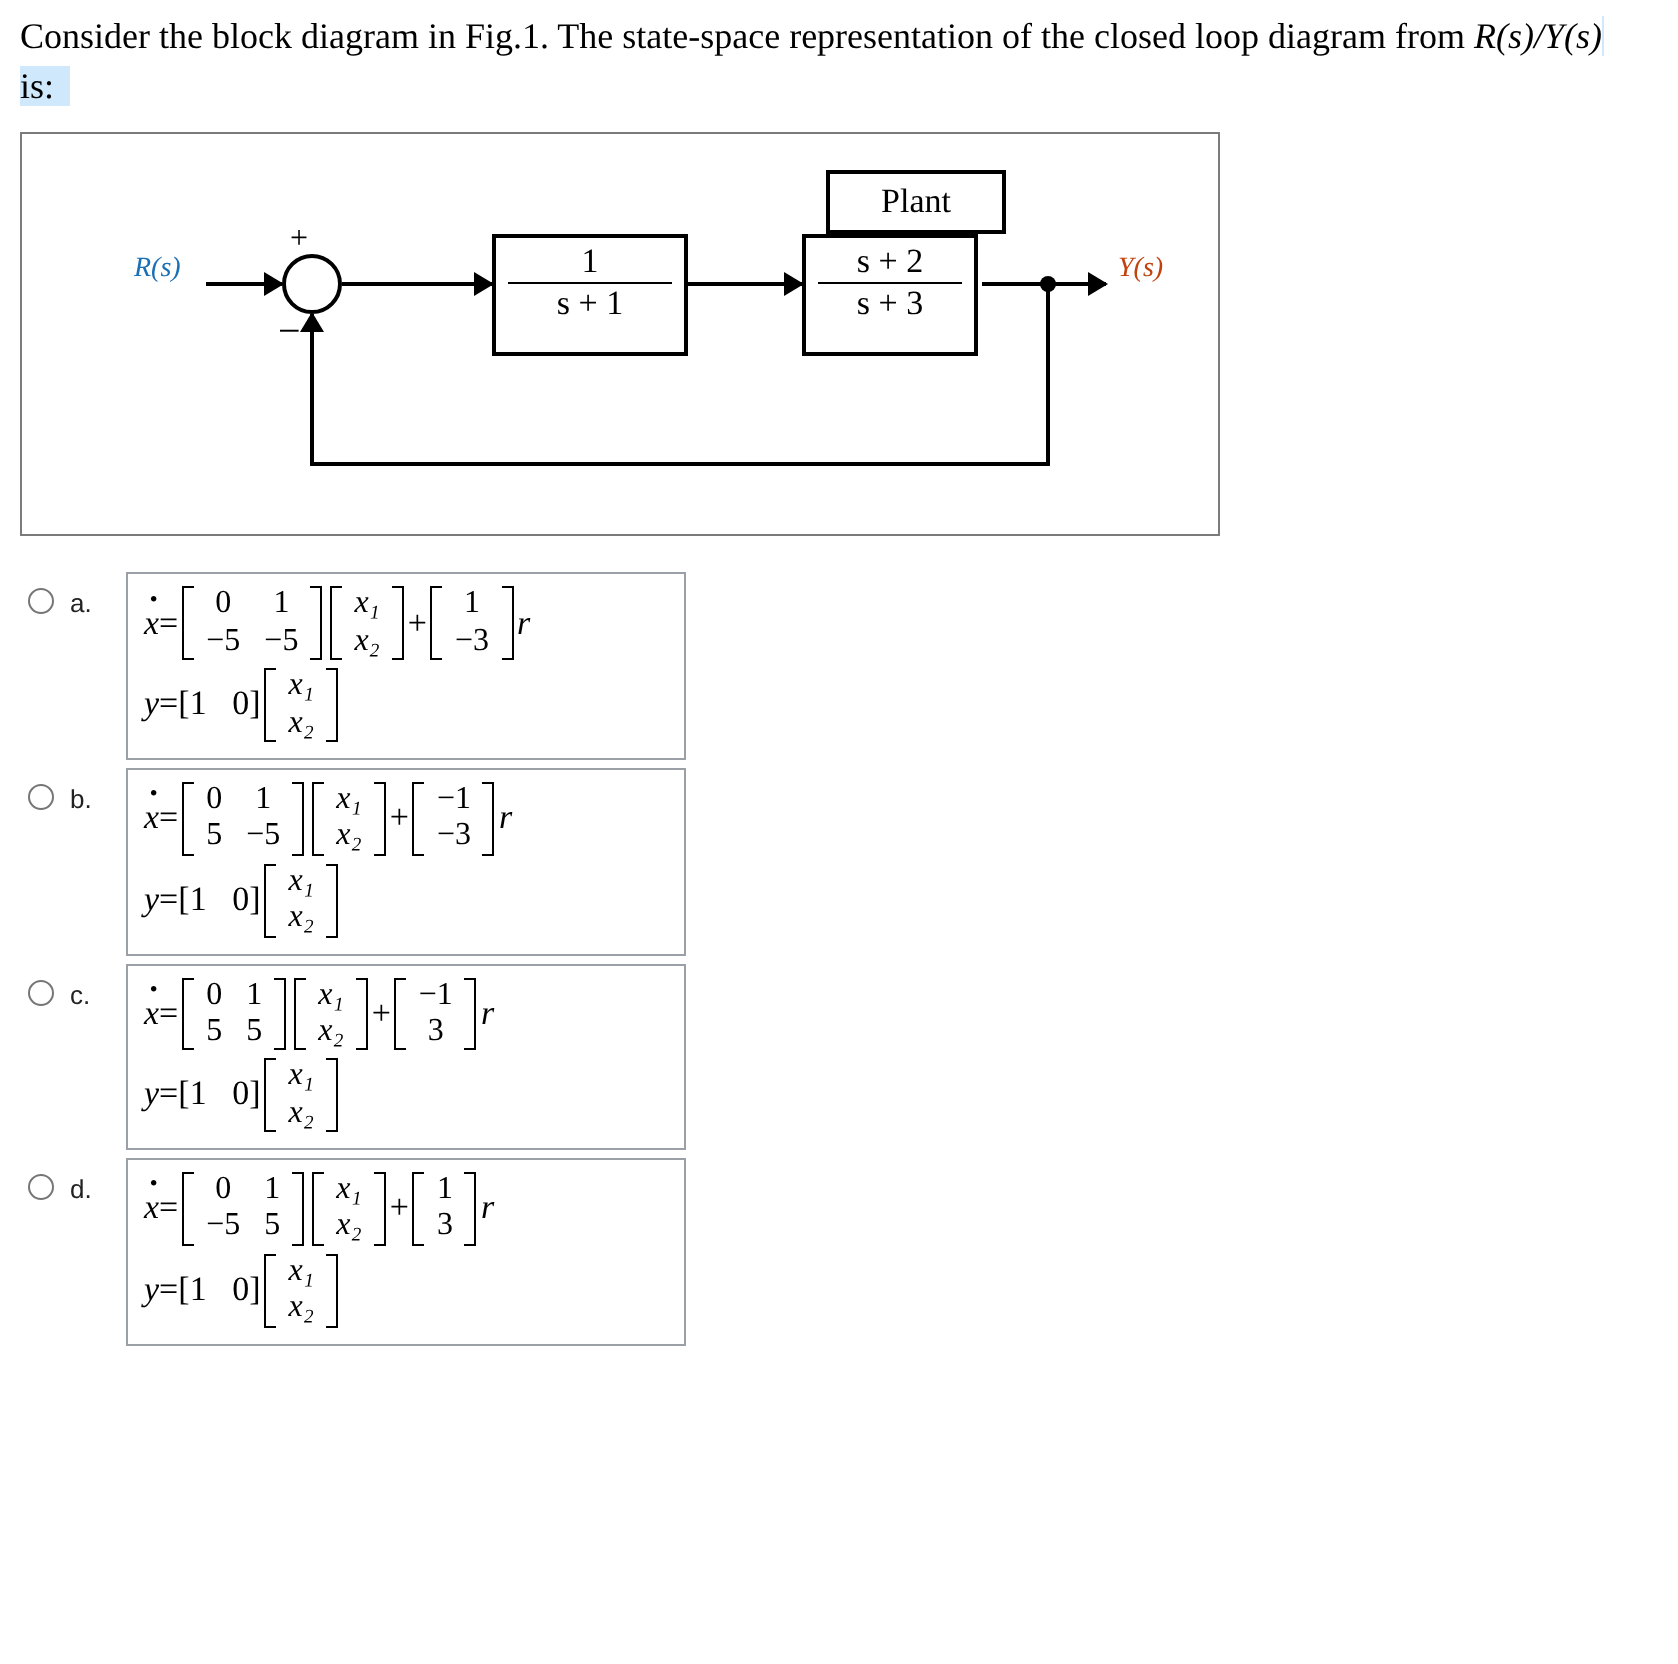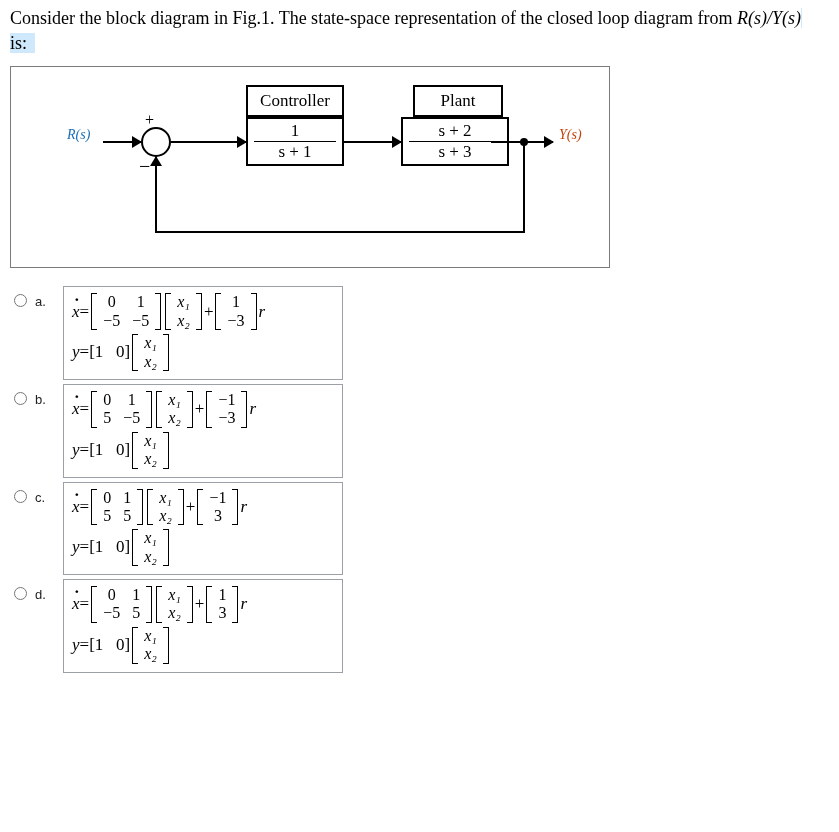--- a/index.html
+++ b/index.html
@@ -54,24 +54,24 @@
   .controller-label { left: 215px; top: -2px; width: 98px; }
   .plant-label { left: 382px; top: -2px; width: 90px; }
   .tfbox {
     position: absolute;
     border: 2px solid #000;
     background: #fff;
     text-align: center;
     font-size: 17px;
   }
   .tfbox .num { padding: 2px 8px 0 8px; }
-  .tfbox .den { padding: 0 8px 2px 8px; }
+  .tfbox .den { padding: 0 8px 14px 8px; }
   .tfbox hr { border: none; border-top: 1.5px solid #000; margin: 0 6px; }
   .controller-box { left: 215px; top: 30px; width: 98px; }
-  .plant-box { left: 370px; top: 30px; width: 108px; }
+  .plant-box { left: 370px; top: 30px; width: 88px; }
   .siglabel { position: absolute; font-style: italic; font-size: 14px; }
   .rlabel { left: 36px; top: 40px; color: #1a6fb5; }
   .ylabel { left: 528px; top: 40px; color: #c2410c; }
   .line { position: absolute; background: #000; }
   .harrow::after {
     content: "";
     position: absolute;
     right: -1px; top: -5px;
     border-left: 10px solid #000;
     border-top: 6px solid transparent;
@@ -138,21 +138,20 @@
 
     <span class="line harrow" style="left:72px; top:54px; width:38px; height:2px;"></span>
 
     <span class="plus" style="left:114px; top:24px;">+</span>
     <span class="minus" style="left:108px; top:68px;">−</span>
 
     <div class="sumcircle"></div>
 
     <span class="line harrow" style="left:140px; top:54px; width:75px; height:2px;"></span>
 
-    <div class="blocklabel controller-label">Controller</div>
 
     <div class="tfbox controller-box">
       <div class="num">1</div>
       <hr>
       <div class="den">s + 1</div>
     </div>
 
     <span class="line harrow" style="left:313px; top:54px; width:57px; height:2px;"></span>
 
     <div class="blocklabel plant-label">Plant</div>

